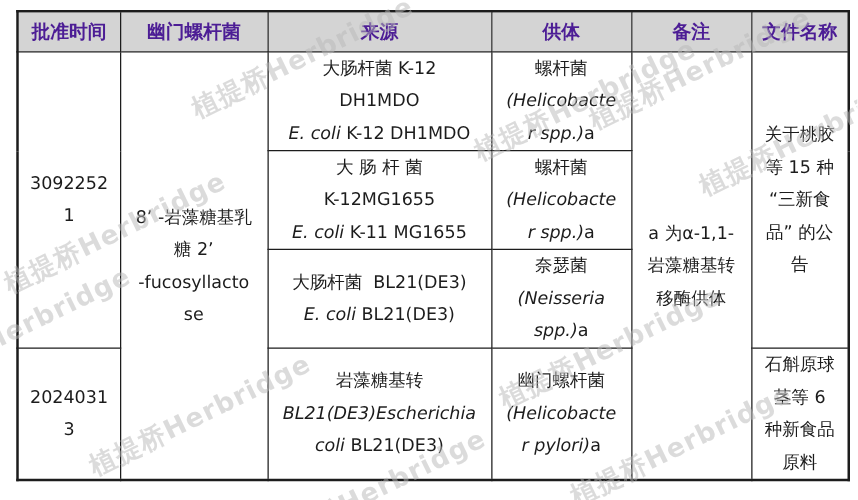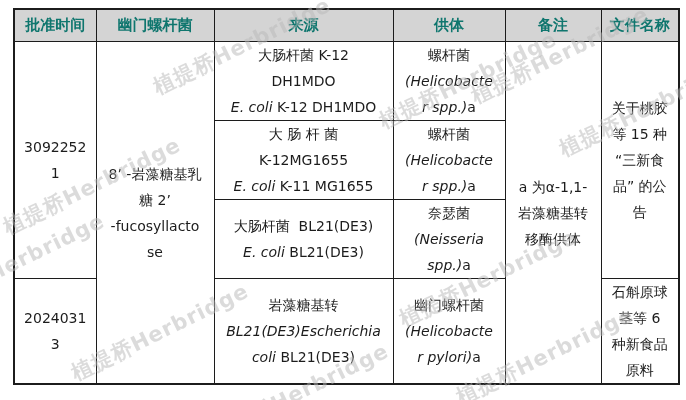--- a/index.html
+++ b/index.html
@@ -10,21 +10,21 @@
   table.tbl{
     position:absolute;left:13px;top:8px;width:665px;
     border-collapse:collapse;table-layout:fixed;
     border:2px solid #1c1c1c;z-index:1;
   }
   .tbl th,.tbl td{
     border:1px solid #1c1c1c;text-align:center;vertical-align:middle;
     padding:0 2px;overflow:hidden;
   }
   .tbl th{
-    background:#d4d4d4;color:#0f766e;font-weight:bold;font-size:15px;height:31px;
+    background:#d4d4d4;color:#4c1d95;font-weight:bold;font-size:15px;height:31px;
   }
   .tbl td{color:#1c1c1c;font-size:14px;background:transparent;}
   tr.r1{height:79px;}
   tr.r2{height:77px;}
   tr.r3{height:77px;}
   tr.r4{height:104px;}
   .ln{line-height:26px;white-space:pre;}
   .ln i{}
   .num{width:66px;margin:0 auto;word-break:break-all;line-height:26px;text-align:center;}
   .wm-layer{position:absolute;inset:0;z-index:3;pointer-events:none;}

